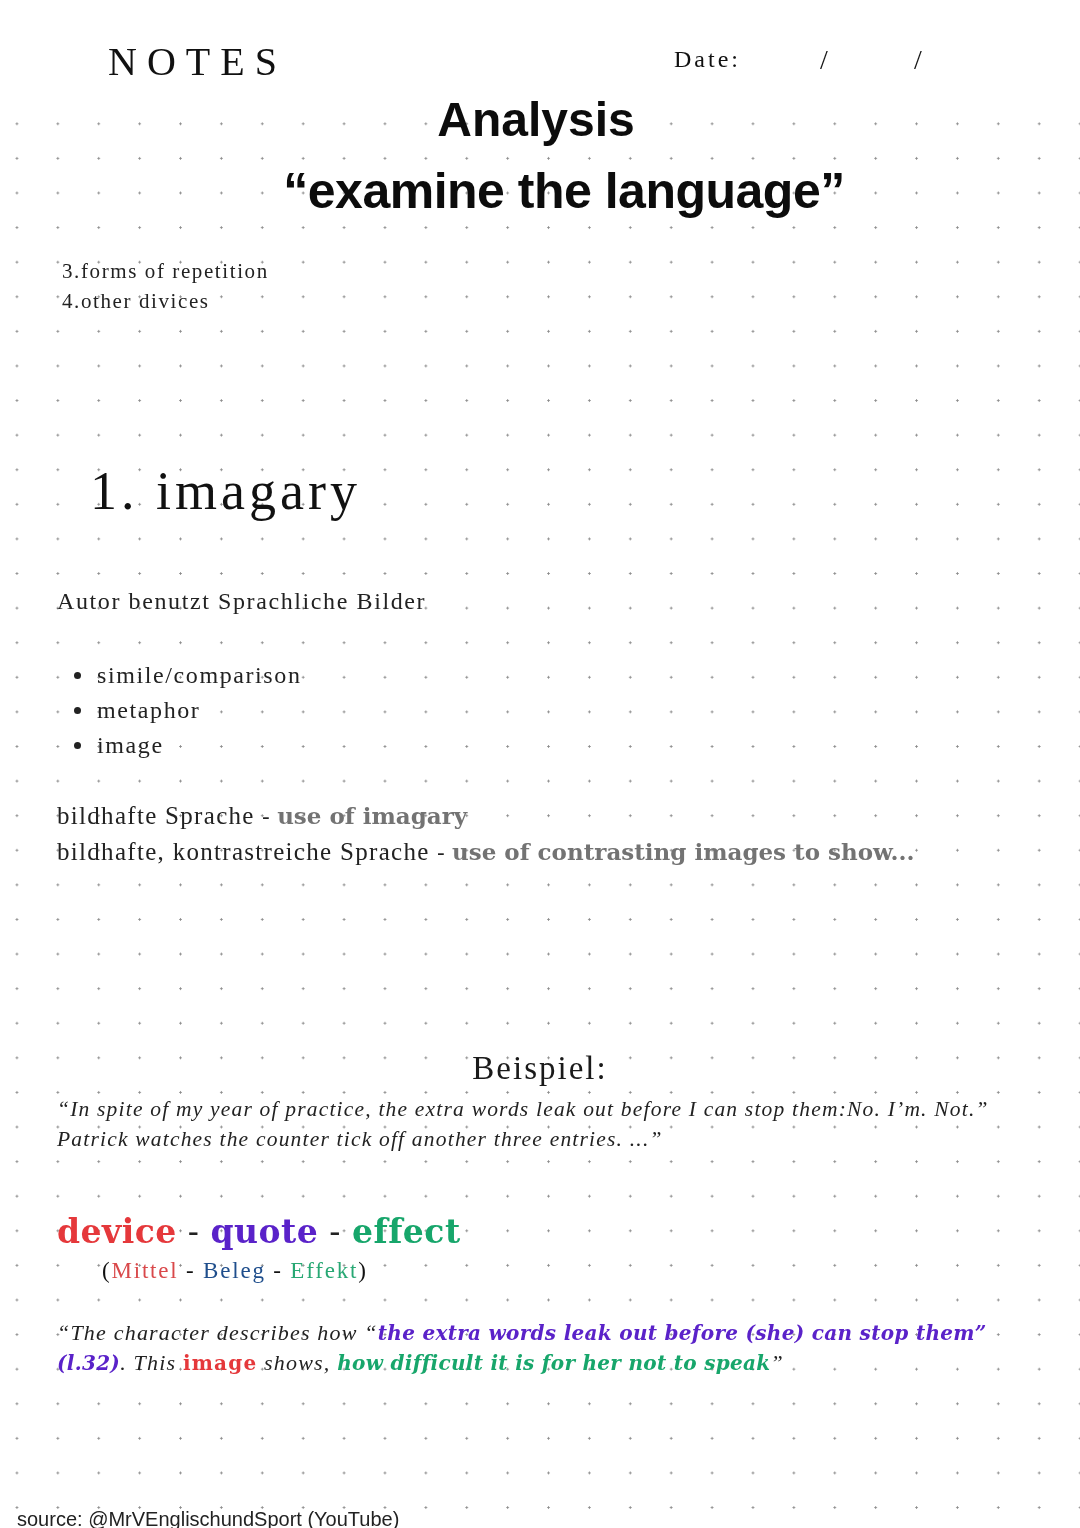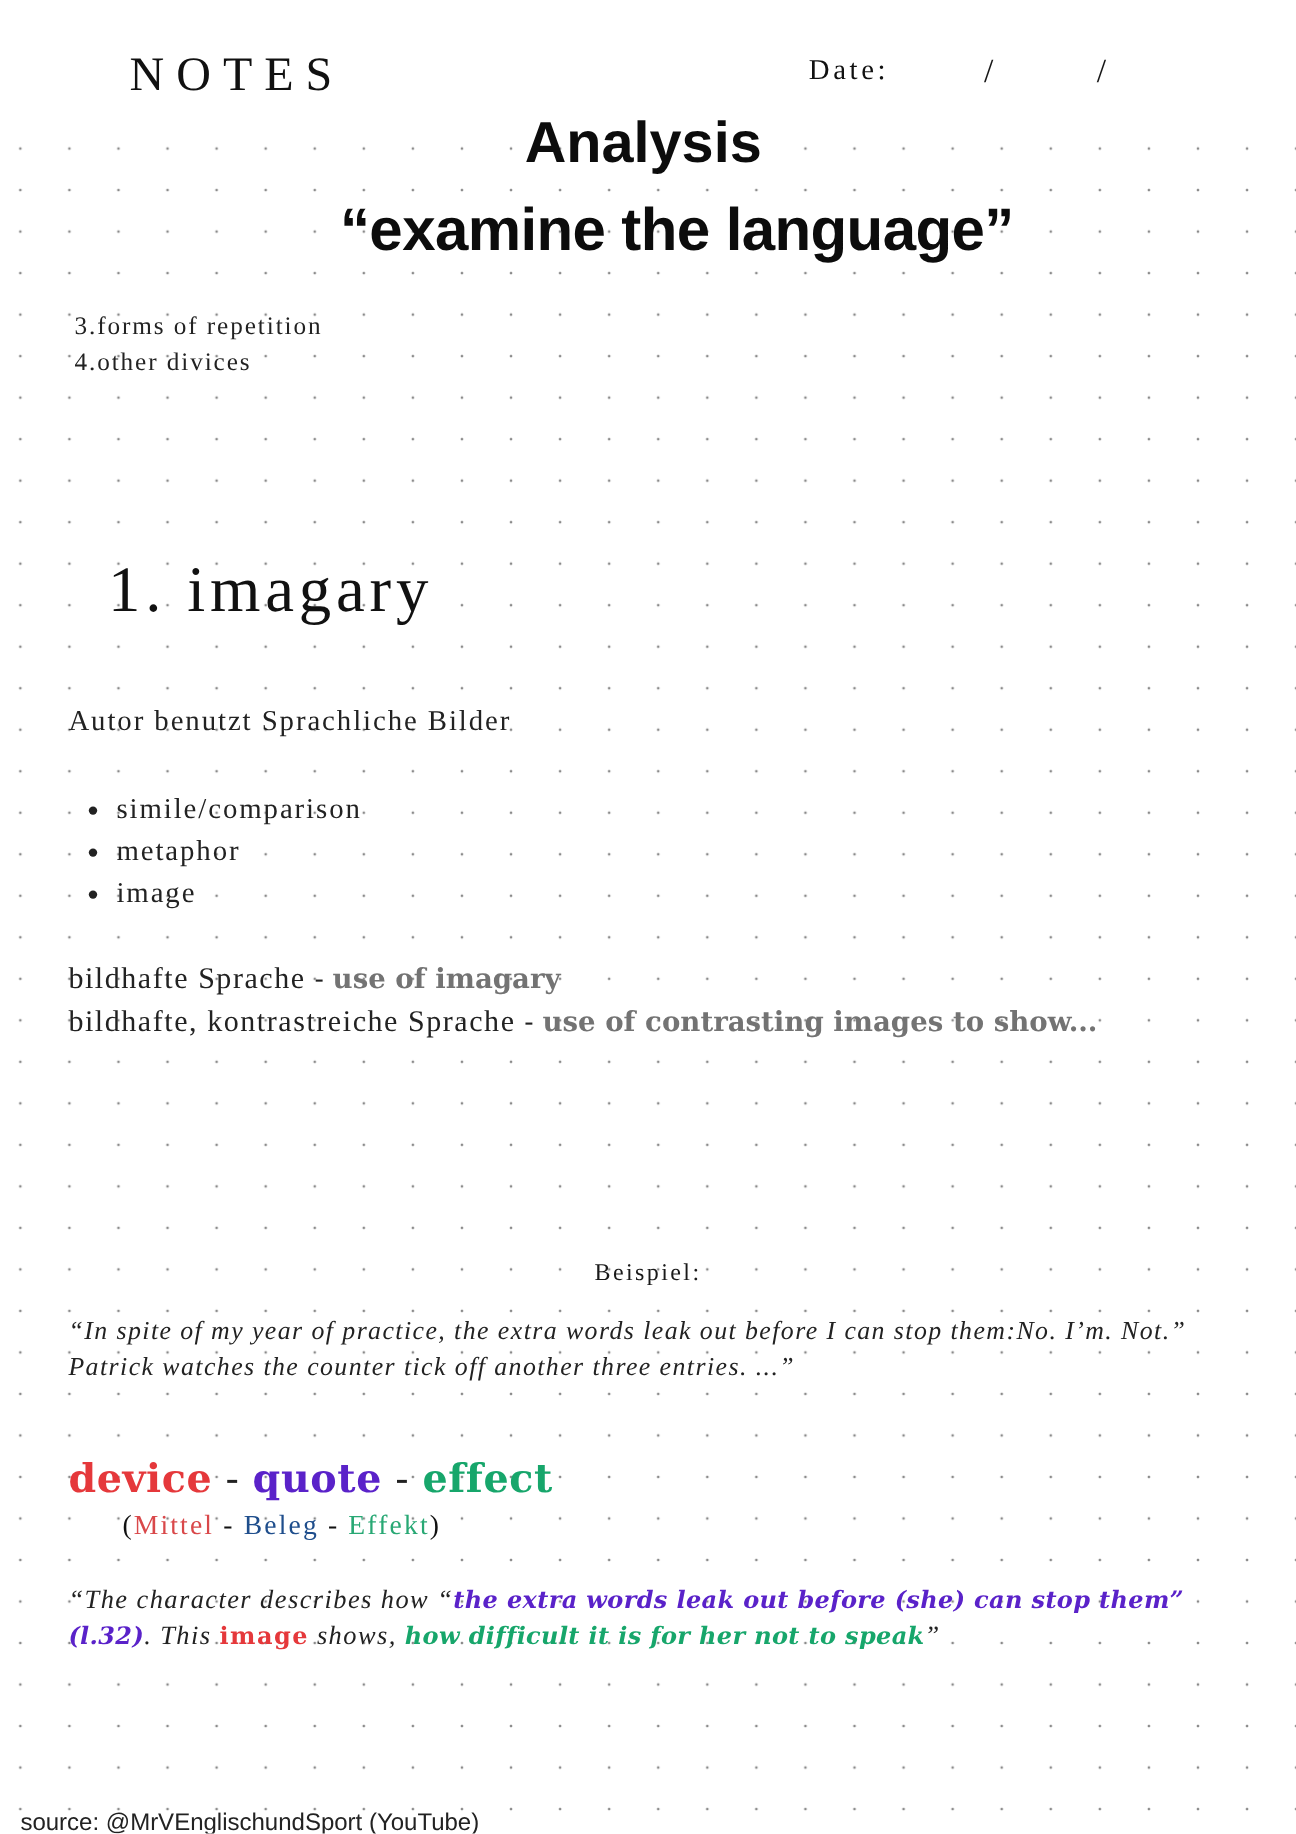--- a/index.html
+++ b/index.html
@@ -23,21 +23,21 @@
   .toc { left:62px; top:256px; font-family:"Liberation Serif", serif; font-size:21px; letter-spacing:1.6px; line-height:30px; color:#222; }
   .toc div { white-space:nowrap; }
   .h1 { left:62px; top:460px; font-family:"Liberation Serif", serif; font-size:54px; letter-spacing:4px; color:#111;margin-left:28px; }
   .intro { left:57px; top:588px; font-family:"Liberation Serif", serif; font-size:24px; letter-spacing:1.6px; color:#222; }
   .bullets { left:74px; top:658px; font-family:"Liberation Serif", serif; font-size:24px; letter-spacing:1.6px; line-height:35px; color:#222; }
   .bullets .b { display:flex; align-items:center; }
   .bullets .dot { width:7px; height:7px; border-radius:50%; background:#222; margin-right:16px; display:inline-block; }
   .phr { left:57px; top:798px; font-family:"DejaVu Serif", serif; font-size:23px; line-height:36px; color:#222; white-space:normal; width:920px; }
   .phr .de { font-family:"Liberation Serif", serif; font-size:25px; letter-spacing:1.3px; }
   .phr b { font-weight:bold; color:#737373; }
-  .beispiel { left:0; width:1080px; text-align:center; top:1050px; font-family:"Liberation Serif", serif; font-size:20px; letter-spacing:2px; color:#1a1a1a; }
+  .beispiel { left:0; width:1080px; text-align:center; top:1050px; font-family:"Liberation Serif", serif; font-size:33px; letter-spacing:2px; color:#1a1a1a; }
   .quote { left:57px; top:1094px; width:960px; white-space:normal; font-family:"Liberation Serif", serif; font-style:italic; font-size:21.5px; letter-spacing:1.2px; line-height:30px; color:#222; }
   .dqe { left:57px; top:1212px; font-family:"DejaVu Serif", serif; font-weight:bold; font-size:33px; letter-spacing:0.5px; }
   .dqe .sep { color:#222; font-weight:normal; }
   .mbe { left:102px; top:1258px; font-family:"Liberation Serif", serif; font-size:23px; letter-spacing:1.8px; color:#111; }
   .sent { left:57px; top:1318px; width:960px; white-space:normal; font-family:"Liberation Serif", serif; font-style:italic; font-size:22px; letter-spacing:1.2px; line-height:30px; color:#222; }
   .sent .p { color:#5a22c9; font-weight:bold; font-family:"DejaVu Serif", serif; font-size:20px; letter-spacing:0.3px; }
   .sent .r { color:#e5383b; font-weight:bold; font-style:normal; font-family:"DejaVu Serif", serif; font-size:20px; }
   .sent .g { color:#17a66b; font-weight:bold; font-family:"DejaVu Serif", serif; font-size:20px; letter-spacing:0.3px; }
   .red { color:#e5383b; } .purple { color:#5a22c9; } .green { color:#17a66b; } .blue { color:#1f4e8c; } .lred { color:#d9484a; } .lgreen { color:#28a874; }
   .source { left:17px; top:1508px; font-family:"Liberation Sans", sans-serif; font-size:20px; color:#222; }

